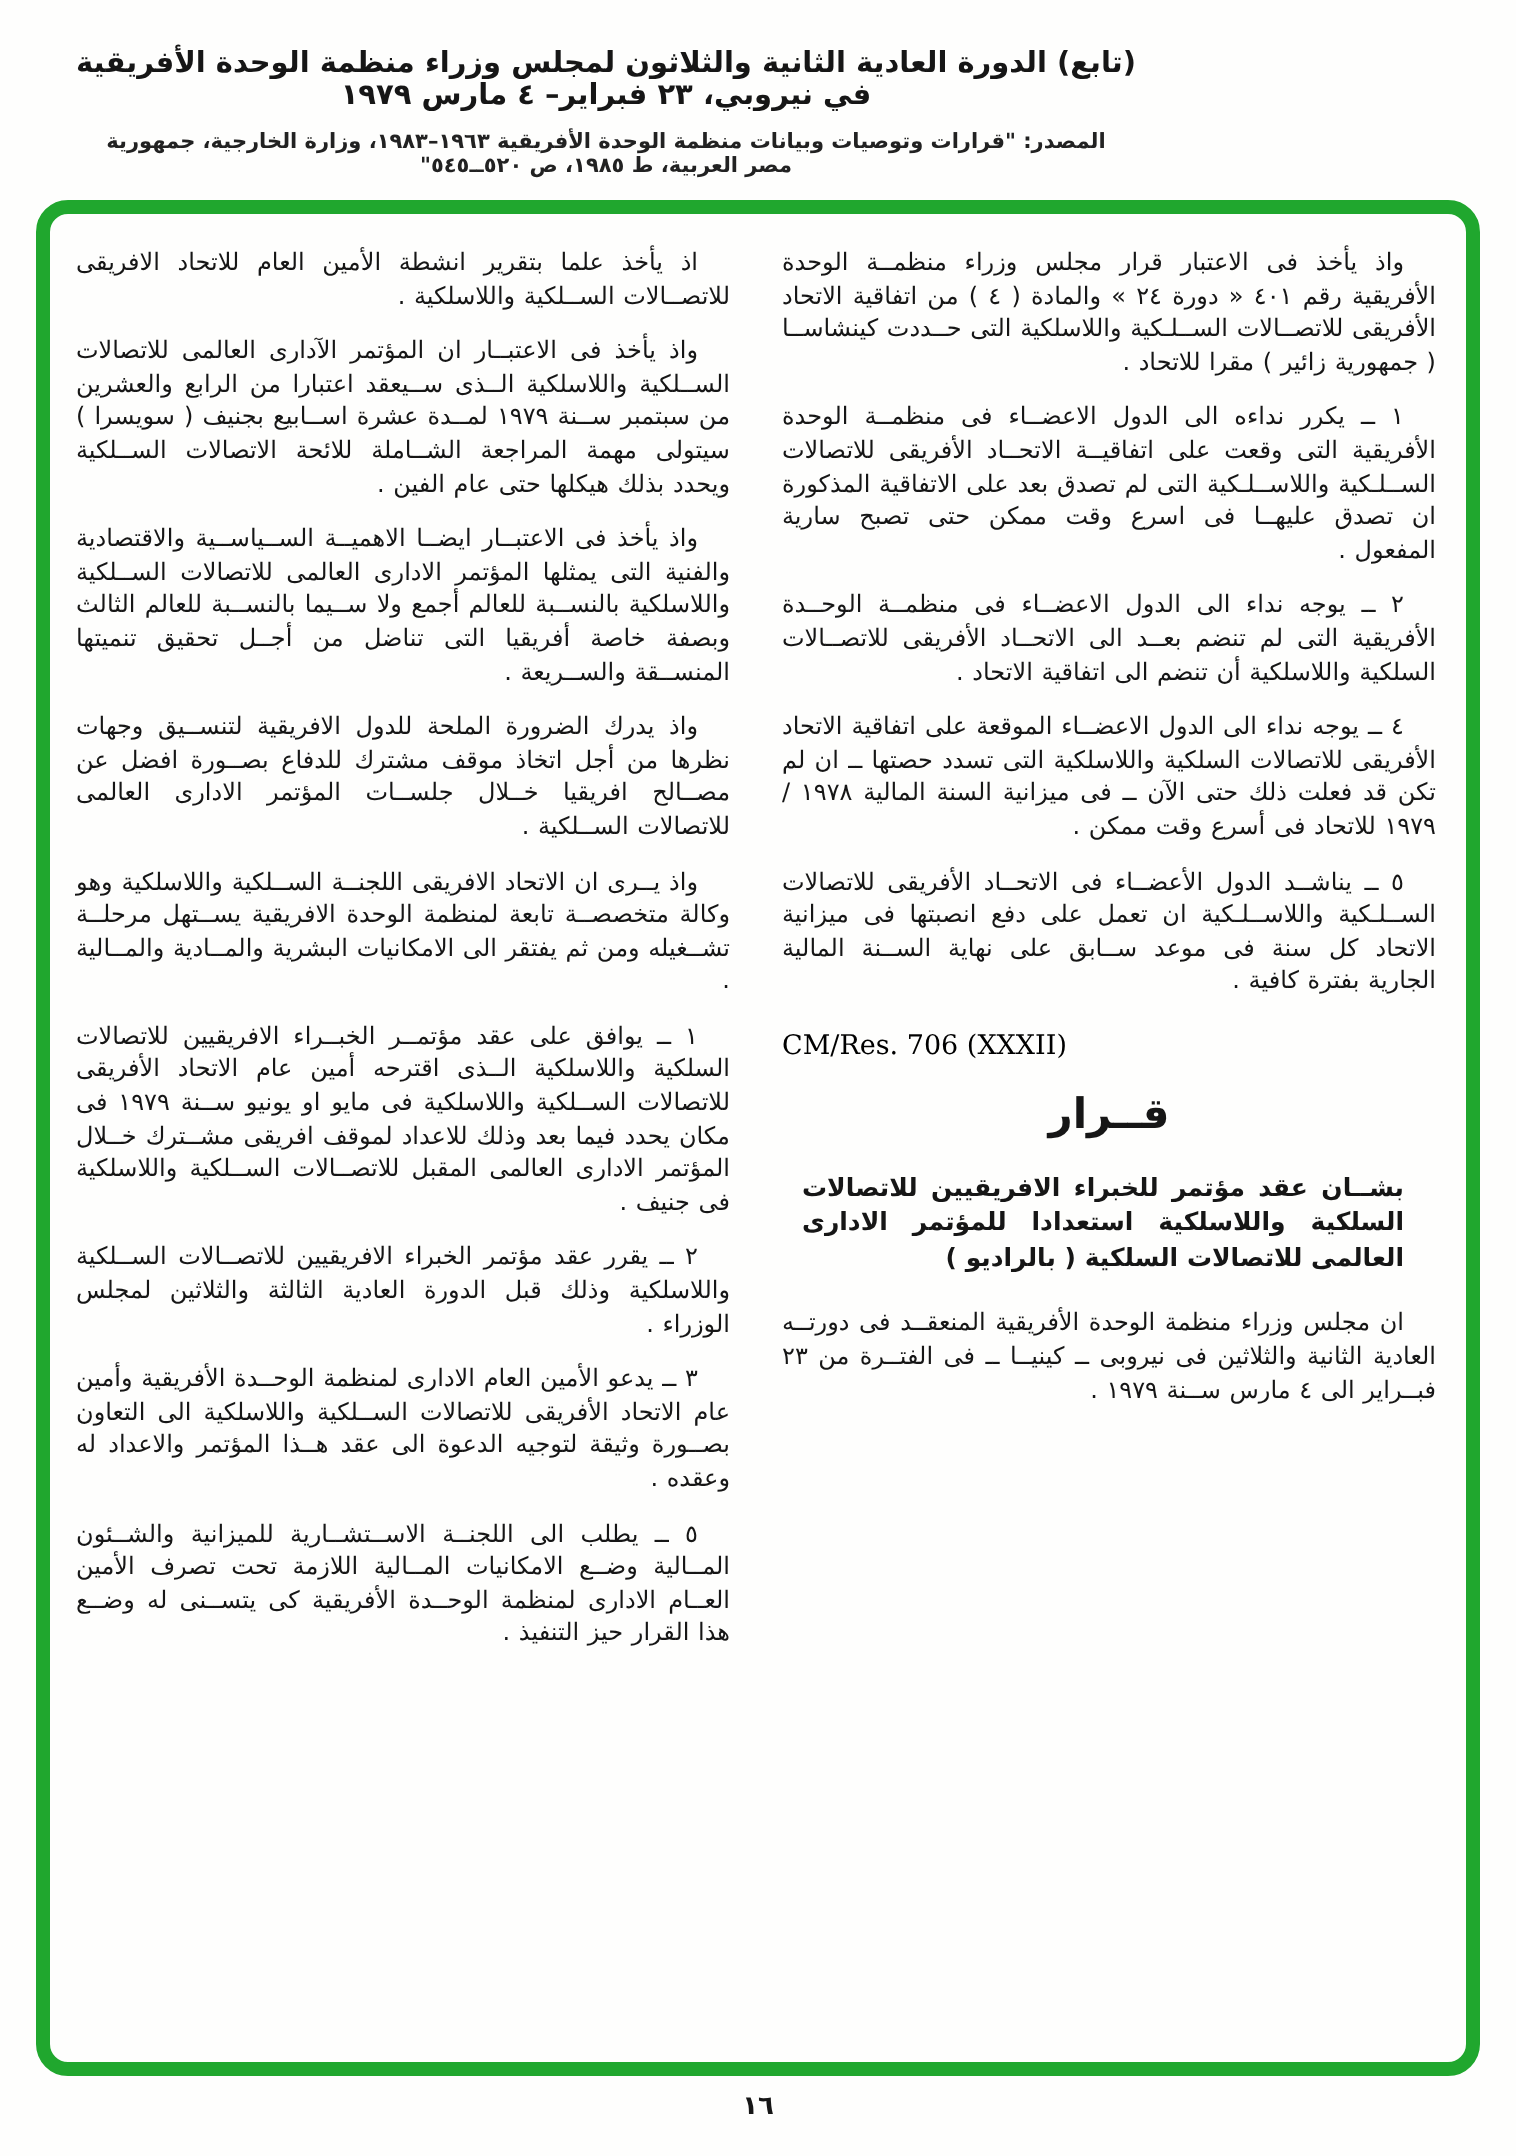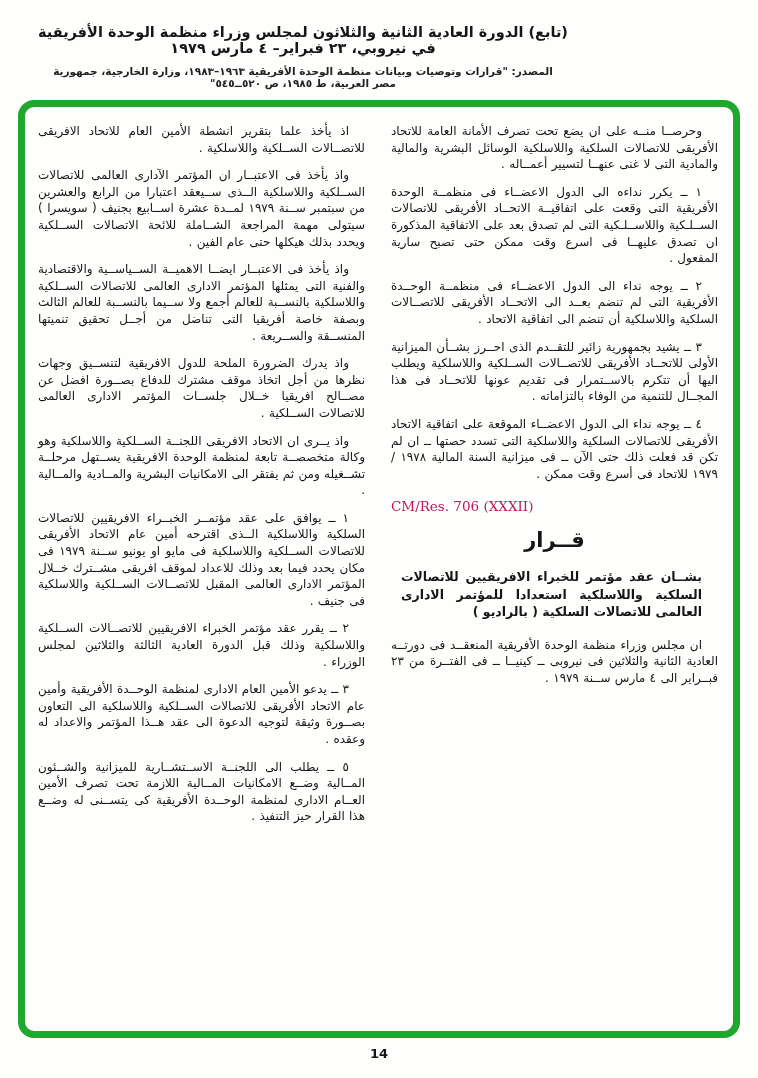--- a/index.html
+++ b/index.html
@@ -64,21 +64,21 @@
     text-align: justify;
     text-indent: 16px;
     word-spacing: 0.5px;
   }
   .resolution-ref {
     direction: ltr;
     text-align: left;
     font-size: 13.5px;
     margin: 16px 0 10px 0;
     font-family: "DejaVu Serif", serif;
-    color: #be185d;
+    color: #000000;
   }
   .resolution-title {
     text-align: center;
     font-weight: bold;
     font-size: 21px;
     margin: 14px 0 16px 0;
   }
   .resolution-subject {
     font-weight: bold;
     font-size: 12.5px;
@@ -106,25 +106,25 @@
 
   <div class="header">
     <div class="session-line">(تابع) الدورة العادية الثانية والثلاثون لمجلس وزراء منظمة الوحدة الأفريقية في نيروبي، ٢٣ فبراير– ٤ مارس ١٩٧٩</div>
     <div class="source-line">المصدر: "قرارات وتوصيات وبيانات منظمة الوحدة الأفريقية ١٩٦٣–١٩٨٣، وزارة الخارجية، جمهورية مصر العربية، ط ١٩٨٥، ص ٥٢٠ــ٥٤٥"</div>
   </div>
 
   <div class="frame">
     <div class="columns">
 
       <div class="col">
-        <p>وحرصــا منــه على ان يضع تحت تصرف الأمانة العامة للاتحاد الأفريقى للاتصالات السلكية واللاسلكية الوسائل البشرية والمالية والمادية التى لا غنى عنهــا لتسيير أعمــاله .</p>
+        <p>واذ يأخذ فى الاعتبار قرار مجلس وزراء منظمــة الوحدة الأفريقية رقم ٤٠١ « دورة ٢٤ » والمادة ( ٤ ) من اتفاقية الاتحاد الأفريقى للاتصــالات الســلـكية واللاسلكية التى حــددت كينشاســا ( جمهورية زائير ) مقرا للاتحاد .</p>
         <p>١ ــ يكرر نداءه الى الدول الاعضــاء فى منظمــة الوحدة الأفريقية التى وقعت على اتفاقيــة الاتحــاد الأفريقى للاتصالات الســلـكية واللاســلـكية التى لم تصدق بعد على الاتفاقية المذكورة ان تصدق عليهــا فى اسرع وقت ممكن حتى تصبح سارية المفعول .</p>
         <p>٢ ــ يوجه نداء الى الدول الاعضــاء فى منظمــة الوحــدة الأفريقية التى لم تنضم بعــد الى الاتحــاد الأفريقى للاتصــالات السلكية واللاسلكية أن تنضم الى اتفاقية الاتحاد .</p>
-        <p>٣ ــ يشيد بجمهورية زائير للتقــدم الذى احــرز بشــأن الميزانية الأولى للاتحــاد الأفريقى للاتصــالات الســلكية واللاسلكية ويطلب اليها أن تتكرم بالاســتمرار فى تقديم عونها للاتحــاد فى هذا المجــال للتنمية من الوفاء بالتزاماته .</p>
         <p>٤ ــ يوجه نداء الى الدول الاعضــاء الموقعة على اتفاقية الاتحاد الأفريقى للاتصالات السلكية واللاسلكية التى تسدد حصتها ــ ان لم تكن قد فعلت ذلك حتى الآن ــ فى ميزانية السنة المالية ١٩٧٨ / ١٩٧٩ للاتحاد فى أسرع وقت ممكن .</p>
+        <p>٥ ــ يناشــد الدول الأعضــاء فى الاتحــاد الأفريقى للاتصالات الســلـكية واللاســلـكية ان تعمل على دفع انصبتها فى ميزانية الاتحاد كل سنة فى موعد ســابق على نهاية الســنة المالية الجارية بفترة كافية .</p>
         <div class="resolution-ref">CM/Res. 706 (XXXII)</div>
         <div class="resolution-title">قــرار</div>
         <div class="resolution-subject">بشــان عقد مؤتمر للخبراء الافريقيين للاتصالات السلكية واللاسلكية استعدادا للمؤتمر الادارى العالمى للاتصالات السلكية ( بالراديو )</div>
         <p class="closing">ان مجلس وزراء منظمة الوحدة الأفريقية المنعقــد فى دورتــه العادية الثانية والثلاثين فى نيروبى ــ كينيــا ــ فى الفتــرة من ٢٣ فبــراير الى ٤ مارس ســنة ١٩٧٩ .</p>
       </div>
 
       <div class="col">
         <p>اذ يأخذ علما بتقرير انشطة الأمين العام للاتحاد الافريقى للاتصــالات الســلكية واللاسلكية .</p>
         <p>واذ يأخذ فى الاعتبــار ان المؤتمر الآدارى العالمى للاتصالات الســلكية واللاسلكية الــذى ســيعقد اعتبارا من الرابع والعشرين من سبتمبر ســنة ١٩٧٩ لمــدة عشرة اســابيع بجنيف ( سويسرا ) سيتولى مهمة المراجعة الشــاملة للائحة الاتصالات الســلكية ويحدد بذلك هيكلها حتى عام الفين .</p>
         <p>واذ يأخذ فى الاعتبــار ايضــا الاهميــة الســياســية والاقتصادية والفنية التى يمثلها المؤتمر الادارى العالمى للاتصالات الســلكية واللاسلكية بالنســبة للعالم أجمع ولا ســيما بالنســبة للعالم الثالث وبصفة خاصة أفريقيا التى تناضل من أجــل تحقيق تنميتها المنســقة والســريعة .</p>
@@ -132,15 +132,15 @@
         <p>واذ يــرى ان الاتحاد الافريقى اللجنــة الســلكية واللاسلكية وهو وكالة متخصصــة تابعة لمنظمة الوحدة الافريقية يســتهل مرحلــة تشــغيله ومن ثم يفتقر الى الامكانيات البشرية والمــادية والمــالية .</p>
         <p>١ ــ يوافق على عقد مؤتمــر الخبــراء الافريقيين للاتصالات السلكية واللاسلكية الــذى اقترحه أمين عام الاتحاد الأفريقى للاتصالات الســلكية واللاسلكية فى مايو او يونيو ســنة ١٩٧٩ فى مكان يحدد فيما بعد وذلك للاعداد لموقف افريقى مشــترك خــلال المؤتمر الادارى العالمى المقبل للاتصــالات الســلكية واللاسلكية فى جنيف .</p>
         <p>٢ ــ يقرر عقد مؤتمر الخبراء الافريقيين للاتصــالات الســلكية واللاسلكية وذلك قبل الدورة العادية الثالثة والثلاثين لمجلس الوزراء .</p>
         <p>٣ ــ يدعو الأمين العام الادارى لمنظمة الوحــدة الأفريقية وأمين عام الاتحاد الأفريقى للاتصالات الســلكية واللاسلكية الى التعاون بصــورة وثيقة لتوجيه الدعوة الى عقد هــذا المؤتمر والاعداد له وعقده .</p>
         <p>٥ ــ يطلب الى اللجنــة الاســتشــارية للميزانية والشــئون المــالية وضــع الامكانيات المــالية اللازمة تحت تصرف الأمين العــام الادارى لمنظمة الوحــدة الأفريقية كى يتســنى له وضــع هذا القرار حيز التنفيذ .</p>
       </div>
 
     </div>
   </div>
 
-  <div class="footer">14</div>
+  <div class="footer">١٦</div>
 
 </div>
 
 </body></html>

